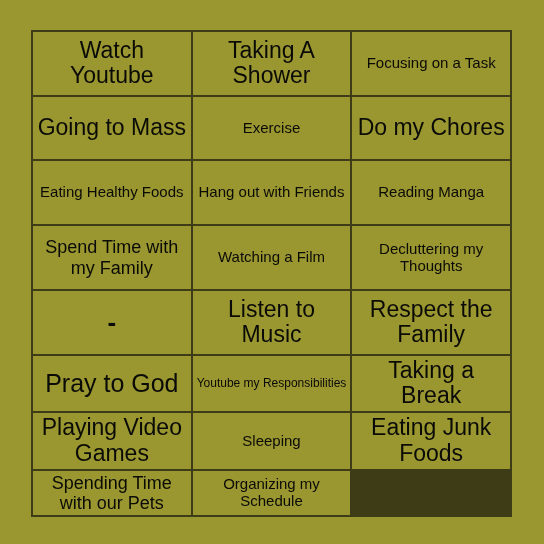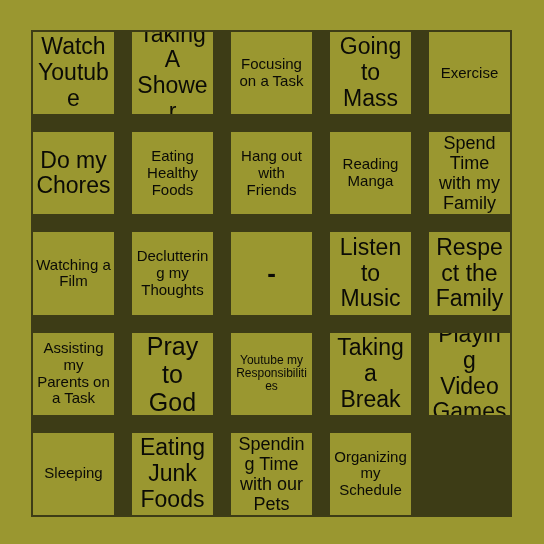--- a/index.html
+++ b/index.html
@@ -15,26 +15,26 @@
     overflow: hidden;
   }
   #bingo-card {
     position: absolute;
     left: 31px;
     top: 30px;
     width: 481px;
     height: 487px;
     box-sizing: border-box;
     display: grid;
-    grid-template-columns: repeat(5, 1fr);
+    grid-template-columns: repeat(3, 1fr);
     grid-template-rows: repeat(5, 1fr);
     border-top: 2px solid #3d3c16;
     border-left: 2px solid #3d3c16;
     background: #3d3c16;
-    gap: 16px;
+    gap: 0;
   }
   .bingo-cell {
     background: #9a9730;
     border-right: 2px solid #3d3c16;
     border-bottom: 2px solid #3d3c16;
     box-sizing: border-box;
     display: flex;
     align-items: center;
     justify-content: center;
     text-align: center;
@@ -100,23 +100,20 @@
     </div>
     <div class="bingo-cell fs-free">
       <span class="cell-text">-</span>
     </div>
     <div class="bingo-cell fs-lg">
       <span class="cell-text">Listen to Music</span>
     </div>
     <div class="bingo-cell fs-lg">
       <span class="cell-text">Respect the Family</span>
     </div>
-    <div class="bingo-cell fs-xs">
-      <span class="cell-text">Assisting my Parents on a Task</span>
-    </div>
     <div class="bingo-cell fs-xl">
       <span class="cell-text">Pray to God</span>
     </div>
     <div class="bingo-cell fs-xxs">
       <span class="cell-text">Youtube my Responsibilities</span>
     </div>
     <div class="bingo-cell fs-lg">
       <span class="cell-text">Taking a Break</span>
     </div>
     <div class="bingo-cell fs-lg">

